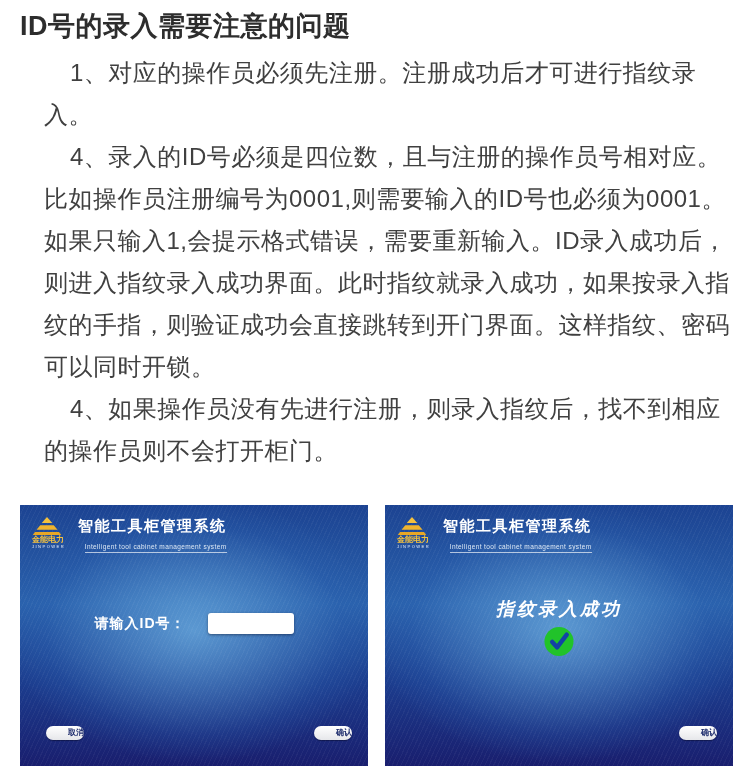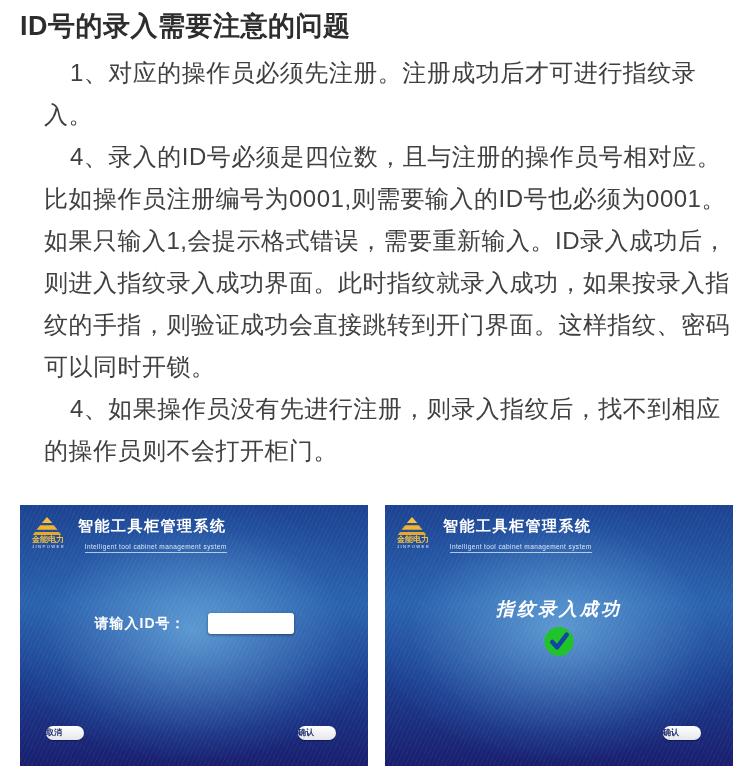--- a/index.html
+++ b/index.html
@@ -50,23 +50,23 @@
                   font-family:"Liberation Serif","DejaVu Serif",serif; font-weight:700;
                   color:#ffffff; font-size:18px; letter-spacing:3px;font-style:italic; }
   .check-wrap { position:absolute; top:121px; left:50%; transform:translateX(-50%);
                 width:31px; height:31px; }
 
   
   .pill-btn { position:absolute; bottom:26px; width:38px; height:14px; border:none;
               border-radius:8px; background:linear-gradient(#ffffff,#e6e7ea);
               box-shadow:0 1px 1px rgba(0,0,20,0.4);
               color:#1b2a6b; font-size:8px; font-weight:700; line-height:14px;
-              text-align:left; cursor:pointer; padding:0; }
+              text-align:right; cursor:pointer; padding:0; }
   .btn-cancel  { left:26px; }
-  .btn-confirm { right:32px; }
+  .btn-confirm { right:16px; }
 </style>
 </head>
 <body>
 
 <div class="doc">
   <div class="doc-title">ID号的录入需要注意的问题</div>
   <div class="doc-para">1、对应的操作员必须先注册。注册成功后才可进行指纹录入。</div>
   <div class="doc-para">4、录入的ID号必须是四位数，且与注册的操作员号相对应。比如操作员注册编号为0001,则需要输入的ID号也必须为0001。如果只输入1,会提示格式错误，需要重新输入。ID录入成功后，则进入指纹录入成功界面。此时指纹就录入成功，如果按录入指纹的手指，则验证成功会直接跳转到开门界面。这样指纹、密码可以同时开锁。</div>
   <div class="doc-para">4、如果操作员没有先进行注册，则录入指纹后，找不到相应的操作员则不会打开柜门。</div>
 </div>

